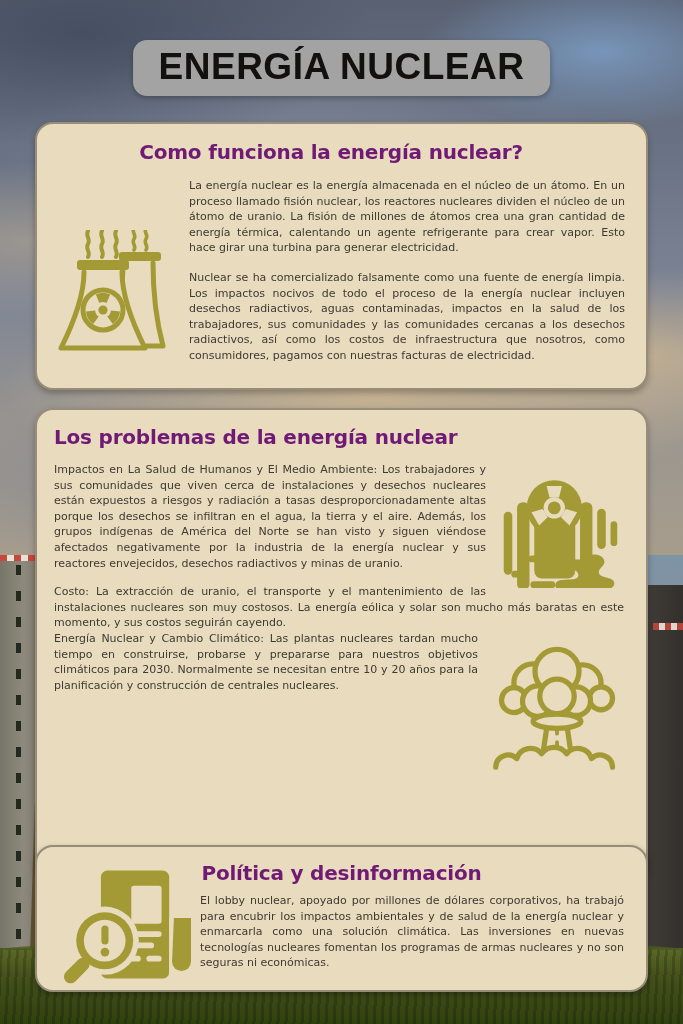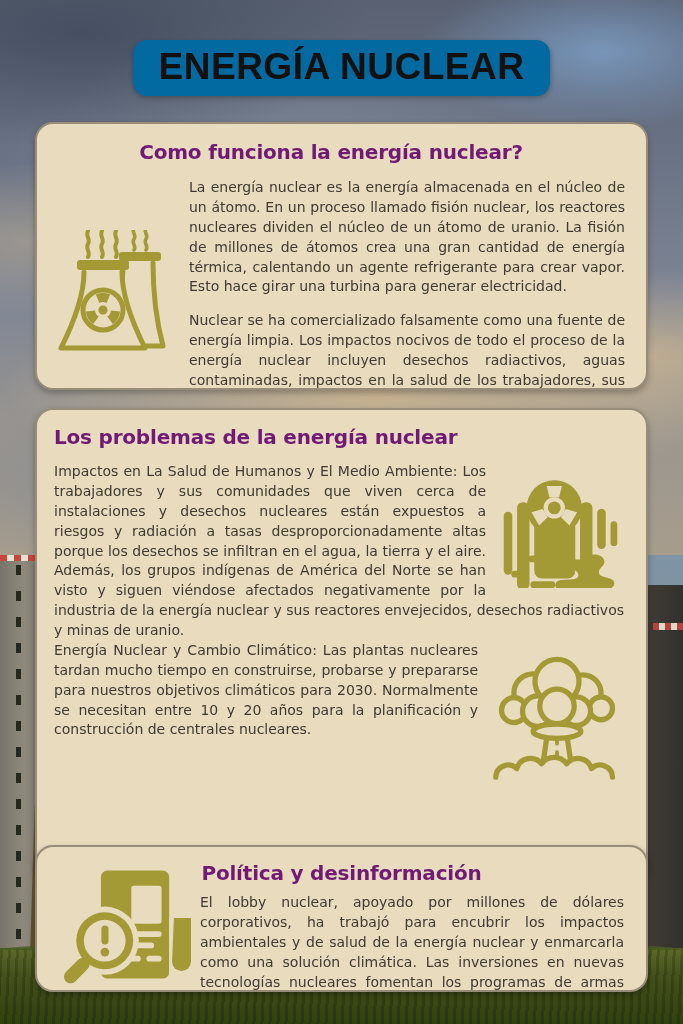--- a/index.html
+++ b/index.html
@@ -83,21 +83,21 @@
     content:""; position:absolute; top:-8px; left:0; right:0; height:10px;
     background:linear-gradient(180deg, transparent, #4a5a20);
     border-radius:50% 50% 0 0 / 100% 100% 0 0;
   }
 
   
   .fg { position:relative; z-index:2; width:100%; height:100%; }
 
   .title-banner {
     position:absolute; top:40px; left:50%; transform:translateX(-50%);
-    background:#0369a1; border-radius:14px;
+    background:#a3a3a3; border-radius:14px;
     padding:6px 26px 8px 26px;
     box-shadow:0 2px 5px rgba(0,0,0,.25);
   }
   .title-banner h1 {
     font-family:"Liberation Sans", sans-serif;
     font-size:37px; font-weight:700; letter-spacing:.5px;
     color:#121110; white-space:nowrap;
   }
 
   .card {
@@ -107,21 +107,21 @@
     border-radius:18px;
     box-shadow:0 3px 6px rgba(0,0,0,.28);
     overflow:hidden;
   }
   .card h2 {
     font-family:"DejaVu Sans", sans-serif;
     font-weight:700; font-size:20px; color:#701a75;
     letter-spacing:-0.2px;
   }
   .card p {
-    font-size:14px; line-height:1.42; color:#3e3a32;
+    font-size:11px; line-height:1.42; color:#3e3a32;
     text-align:justify;
   }
 
   
   .card-1 { top:122px; height:268px; padding:12px 21px 12px 0; }
   .card-1 h2 { text-align:center; margin-top:4px; }
   .card-1 .row { display:flex; margin-top:14px; }
   .card-1 .icon-col { flex:0 0 152px; display:flex; justify-content:center; padding-top:52px; }
   .card-1 .text-col { flex:1; }
   .card-1 p + p { margin-top:14px; }
@@ -242,20 +242,21 @@
         </g>
 
         <path d="M60,100 h28 c6,-7 20,-7 23,0 c3,7 -7,9 -5,15 c2,5 16,3 16,10 c0,6 -9,8 -20,8 h-34 c-9,0 -11,-9 -3,-11 c9,-2 21,1 19,-7 c-2,-8 -20,-5 -24,-15 Z"></path>
         <rect x="32" y="96" width="18" height="7" rx="3.5"></rect>
         <rect x="14" y="112" width="13" height="7" rx="3.5"></rect>
         <rect x="34" y="123" width="26" height="7" rx="3.5"></rect>
       </svg>
     </div>
 
     <p>Impactos en La Salud de Humanos y El Medio Ambiente: Los trabajadores y sus comunidades que viven cerca de instalaciones y desechos nucleares están expuestos a riesgos y radiación a tasas desproporcionadamente altas porque los desechos se infiltran en el agua, la tierra y el aire. Además, los grupos indígenas de América del Norte se han visto y siguen viéndose afectados negativamente por la industria de la energía nuclear y sus reactores envejecidos, desechos radiactivos y minas de uranio.</p>
+    <p>Costo: La extracción de uranio, el transporte y el mantenimiento de las instalaciones nucleares son muy costosos. La energía eólica y solar son mucho más baratas en este momento, y sus costos seguirán cayendo.</p>
 
     <div class="float-icon cloud">
       <svg viewBox="0 0 140 140" stroke="#a49a35" stroke-width="5.5" stroke-linecap="round" stroke-linejoin="round">
 
         <g fill="#e8dbbe">
           <circle cx="45" cy="48" r="20"></circle>
           <circle cx="97" cy="48" r="19"></circle>
           <circle cx="70" cy="36" r="23"></circle>
           <circle cx="25" cy="66" r="13"></circle>
           <circle cx="116" cy="64" r="12"></circle>

